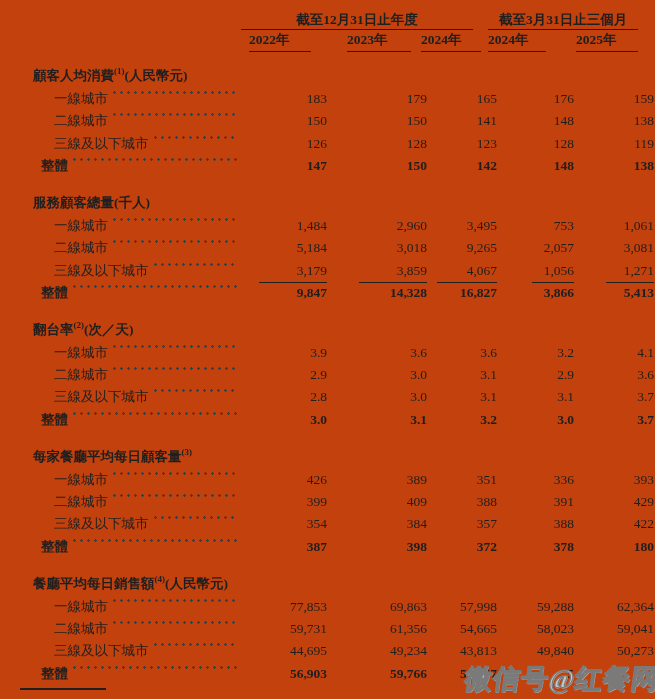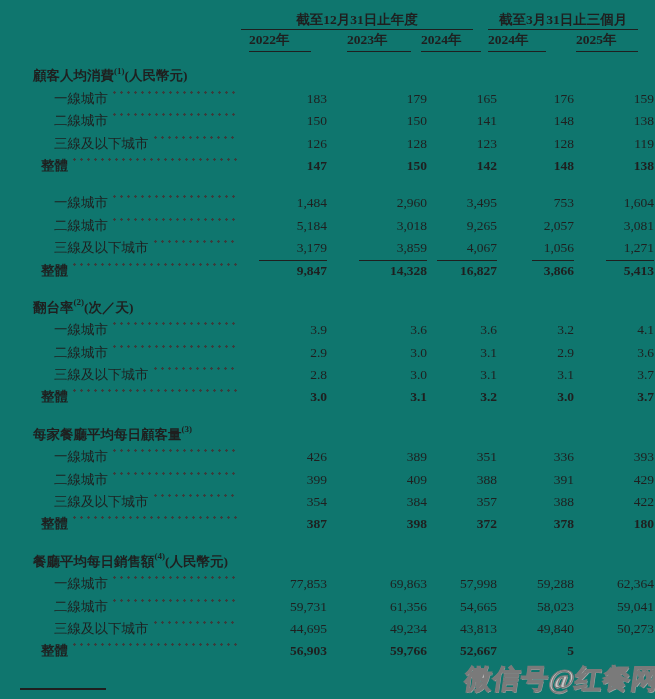--- a/index.html
+++ b/index.html
@@ -1,19 +1,19 @@
 <!DOCTYPE html>
 <html><head>
 <meta charset="utf-8">
 <style>
   html,body{margin:0;padding:0;background:#fff;}
   .page{
     position:relative;
     width:655px;height:699px;
-    background:#0f766e;
+    background:#c2410c;
     overflow:hidden;
     font-family:"Liberation Serif","DejaVu Serif",serif;
     color:#1f1f1f;
     font-size:13.5px;
     box-sizing:border-box;
     padding-top:6px;
   }
   .grid{
     display:grid;
     grid-template-columns:228px 85px 100px 70px 77px 80px;
@@ -184,29 +184,32 @@
           </div>
           <div class="cell val c2"><span class="iv">147</span></div>
           <div class="cell val c3"><span class="iv">150</span></div>
           <div class="cell val c4"><span class="iv">142</span></div>
           <div class="cell val c5"><span class="iv">148</span></div>
           <div class="cell val c6"><span class="iv">138</span></div>
         </div>
       </div>
       <div class="section">
         <div class="grid trow">
+          <div class="cell title-cell"><span>服務顧客總量</span><span>(千人)</span></div>
+        </div>
+        <div class="grid trow">
           <div class="cell label-cell">
             <span class="lbl">一線城市</span>
             <span class="dots"></span>
           </div>
           <div class="cell val c2"><span class="iv">1,484</span></div>
           <div class="cell val c3"><span class="iv">2,960</span></div>
           <div class="cell val c4"><span class="iv">3,495</span></div>
           <div class="cell val c5"><span class="iv">753</span></div>
-          <div class="cell val c6"><span class="iv">1,604</span></div>
+          <div class="cell val c6"><span class="iv">1,061</span></div>
         </div>
         <div class="grid trow">
           <div class="cell label-cell">
             <span class="lbl">二線城市</span>
             <span class="dots"></span>
           </div>
           <div class="cell val c2"><span class="iv">5,184</span></div>
           <div class="cell val c3"><span class="iv">3,018</span></div>
           <div class="cell val c4"><span class="iv">9,265</span></div>
           <div class="cell val c5"><span class="iv">2,057</span></div>

